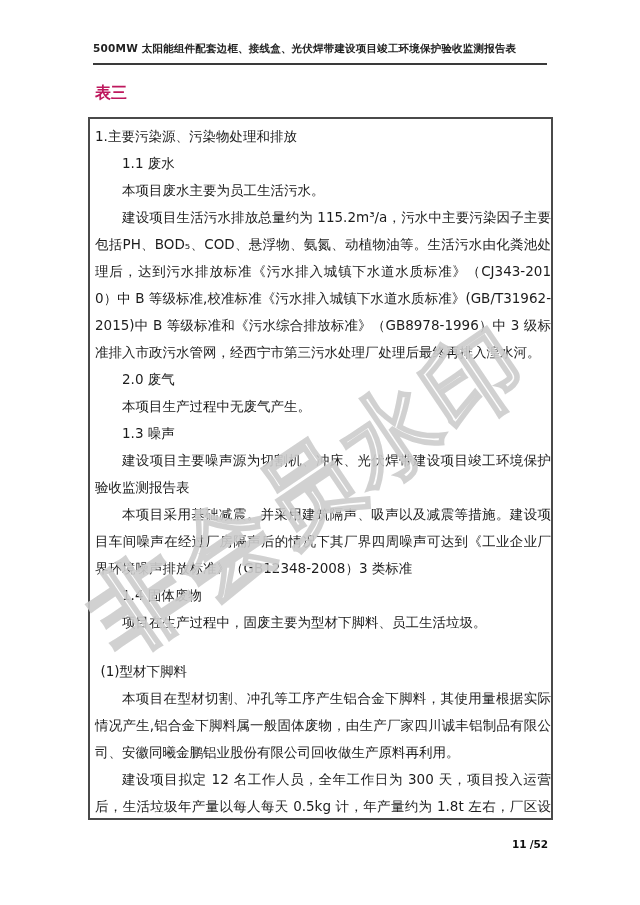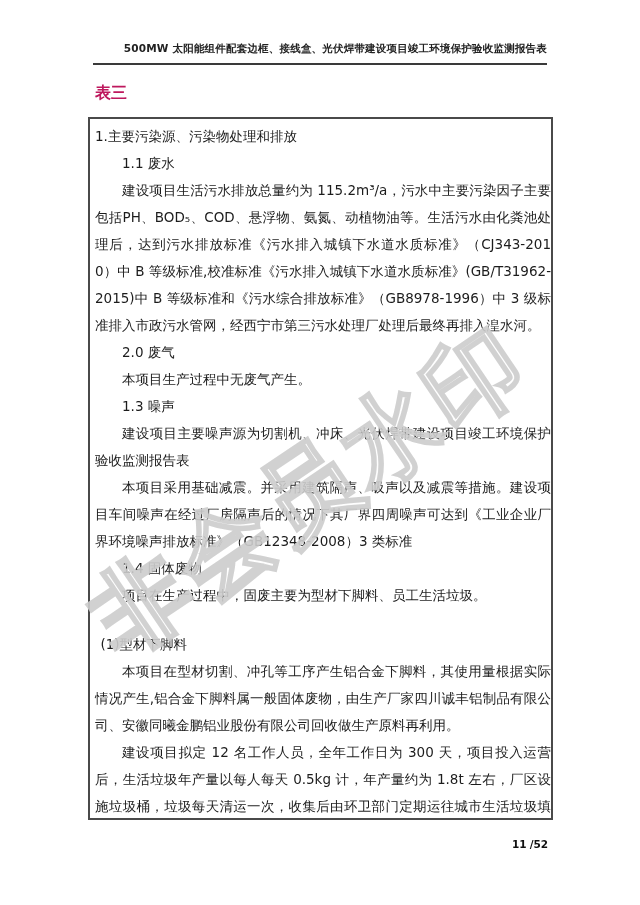--- a/index.html
+++ b/index.html
@@ -13,21 +13,21 @@
     height: 905px;
     overflow: hidden;
     font-family: "DejaVu Sans", "Liberation Sans", sans-serif;
     color: #1c1c1c;
   }
   .doc-header {
     position: absolute;
     top: 42px;
     left: 93px;
     width: 454px;
-    text-align: right;
+    text-align: left;
     font-size: 10.5px;
     font-weight: bold;
     color: #222;
     letter-spacing: 0.2px;
     border-bottom: 2px solid #3a3a3a;
     padding-bottom: 7px;
   }
   .table-label {
     position: absolute;
     top: 83px;
@@ -103,20 +103,21 @@
 </div>
 
 <div class="table-label">表三</div>
 
 <div class="watermark">非会员水印</div>
 
 <div class="report-table">
   <div class="table-cell">
       <p class="para no-indent">1.主要污染源、污染物处理和排放</p>
       <p class="para indent">1.1 废水</p>
+      <p class="para indent">本项目废水主要为员工生活污水。</p>
       <p class="para indent">建设项目生活污水排放总量约为 115.2m³/a，污水中主要污染因子主要包括PH、BOD₅、COD、悬浮物、氨氮、动植物油等。生活污水由化粪池处理后，达到污水排放标准《污水排入城镇下水道水质标准》（CJ343-2010）中 B 等级标准,校准标准《污水排入城镇下水道水质标准》(GB/T31962-2015)中 B 等级标准和《污水综合排放标准》（GB8978-1996）中 3 级标准排入市政污水管网，经西宁市第三污水处理厂处理后最终再排入湟水河。</p>
       <p class="para indent">2.0 废气</p>
       <p class="para indent">本项目生产过程中无废气产生。</p>
       <p class="para indent">1.3 噪声</p>
       <p class="para indent">建设项目主要噪声源为切割机、冲床、光伏焊带建设项目竣工环境保护验收监测报告表</p>
       <p class="para indent">本项目采用基础减震。并采用建筑隔声、吸声以及减震等措施。建设项目车间噪声在经过厂房隔声后的情况下其厂界四周噪声可达到《工业企业厂界环境噪声排放标准》（GB12348-2008）3 类标准</p>
       <p class="para indent">1.4 固体废物</p>
       <p class="para indent">项目在生产过程中，固废主要为型材下脚料、员工生活垃圾。</p>
       <p class="para indent-small">(1)型材下脚料</p>
       <p class="para indent">本项目在型材切割、冲孔等工序产生铝合金下脚料，其使用量根据实际情况产生,铝合金下脚料属一般固体废物，由生产厂家四川诚丰铝制品有限公司、安徽同曦金鹏铝业股份有限公司回收做生产原料再利用。</p>

